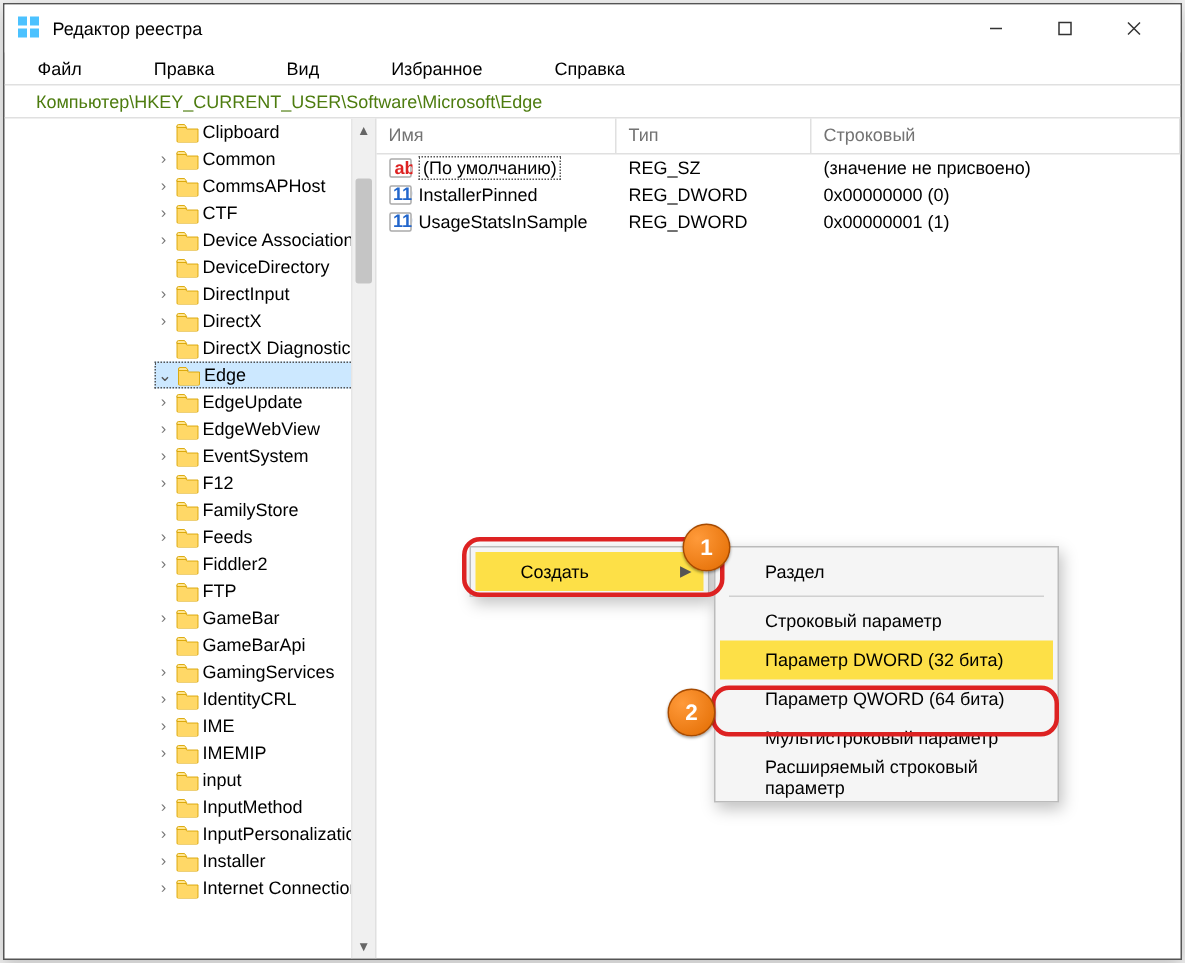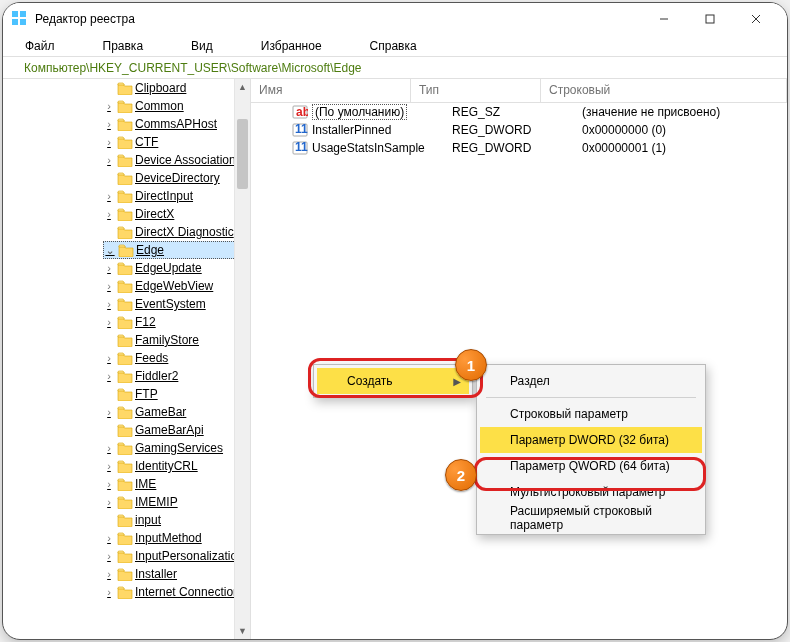--- a/index.html
+++ b/index.html
@@ -1,42 +1,42 @@
 <!DOCTYPE html>
 <html><head>
 <meta charset="utf-8">
 <style>
 * { margin: 0; padding: 0; box-sizing: border-box; font-family: "Segoe UI", Tahoma, sans-serif; font-size: 12px; }
 body { background: #f0f0f0; width: 790px; height: 642px; overflow: hidden; }
-.window { width: 786px; height: 638px; margin: 2px; background: #fff; border: 1px solid #555; border-radius: 18px; overflow: hidden; display: flex; flex-direction: column; box-shadow: 0 4px 12px rgba(0,0,0,.2); }
+.window { width: 786px; height: 638px; margin: 2px; background: #fff; border: 1px solid #555; border-radius: 0; overflow: hidden; display: flex; flex-direction: column; box-shadow: 0 4px 12px rgba(0,0,0,.2); }
 .titlebar { height: 32px; display: flex; align-items: center; padding: 0 8px; background: #fff; }
 .titlebar .icon svg { width: 16px; height: 16px; }
 .titlebar .title { margin-left: 8px; flex: 1; }
 .winbtns { display: flex; }
 .winbtn { width: 46px; height: 32px; display: flex; align-items: center; justify-content: center; color: #333; }
 .menubar { height: 22px; display: flex; align-items: center; padding: 0 6px; gap: 16px; border-bottom: 1px solid #e0e0e0; }
 .menubar span { padding: 2px 8px; }
 .addrbar { height: 22px; display: flex; align-items: center; padding: 2px 21px; border-bottom: 1px solid #e0e0e0; color: #4d7c0f; }
 .content { flex: 1; display: flex; min-height: 0; position: relative; }
 .tree { width: 248px; border-right: 1px solid #e0e0e0; overflow: hidden; position: relative; }
 .tree-inner { position: absolute; top: 0; left: 0; right: 0; padding-left: 100px; }
-.tree-item { display: flex; align-items: center; height: 18px; white-space: nowrap; gap: 2px; padding-right: 4px; text-decoration: underline; }
+.tree-item { display: flex; align-items: center; height: 18px; white-space: nowrap; gap: 2px; padding-right: 4px; }
 .tree-item.sel { background: #cce8ff; border: 1px dotted #555; height: 18px; }
 .caret { width: 12px; text-align: center; color: #777; font-size: 11px; }
 .caret.open { color: #555; }
 .folder { width: 16px; height: 14px; flex-shrink: 0; }
 .folder svg { width: 16px; height: 14px; display: block; }
 .list { flex: 1; display: flex; flex-direction: column; position: relative; }
 .list-header { display: flex; height: 24px; border-bottom: 1px solid #e0e0e0; }
 .list-header > div { padding: 4px 8px; border-right: 1px solid #e0e0e0; color: #737373; }
 .col-name { width: 160px; }
 .col-type { width: 130px; }
 .col-value { flex: 1; }
 .list-body { flex: 1; position: relative; }
-.row { display: flex; height: 18px; align-items: center; padding-left: 33px; }
+.row { display: flex; height: 18px; align-items: center; }
 .row > div { padding: 0 8px; white-space: nowrap; overflow: hidden; }
 .row .col-name { display: flex; align-items: center; gap: 4px; }
 .vicon { width: 16px; height: 16px; flex-shrink: 0; }
 .vicon svg { width: 16px; height: 16px; display: block; }
 .row.sel .name-text { border: 1px dotted #555; padding: 0 2px; }
 
 .ctx { position: absolute; background: #f5f5f5; border: 1px solid #bbb; box-shadow: 2px 4px 10px rgba(0,0,0,.25); padding: 3px; }
 .ctx1 { left: 310px; top: 285px; width: 160px; }
 .ctx-item { height: 26px; display: flex; align-items: center; padding: 0 22px 0 30px; position: relative; }
 .ctx-item.hl { background: #fde047; }

